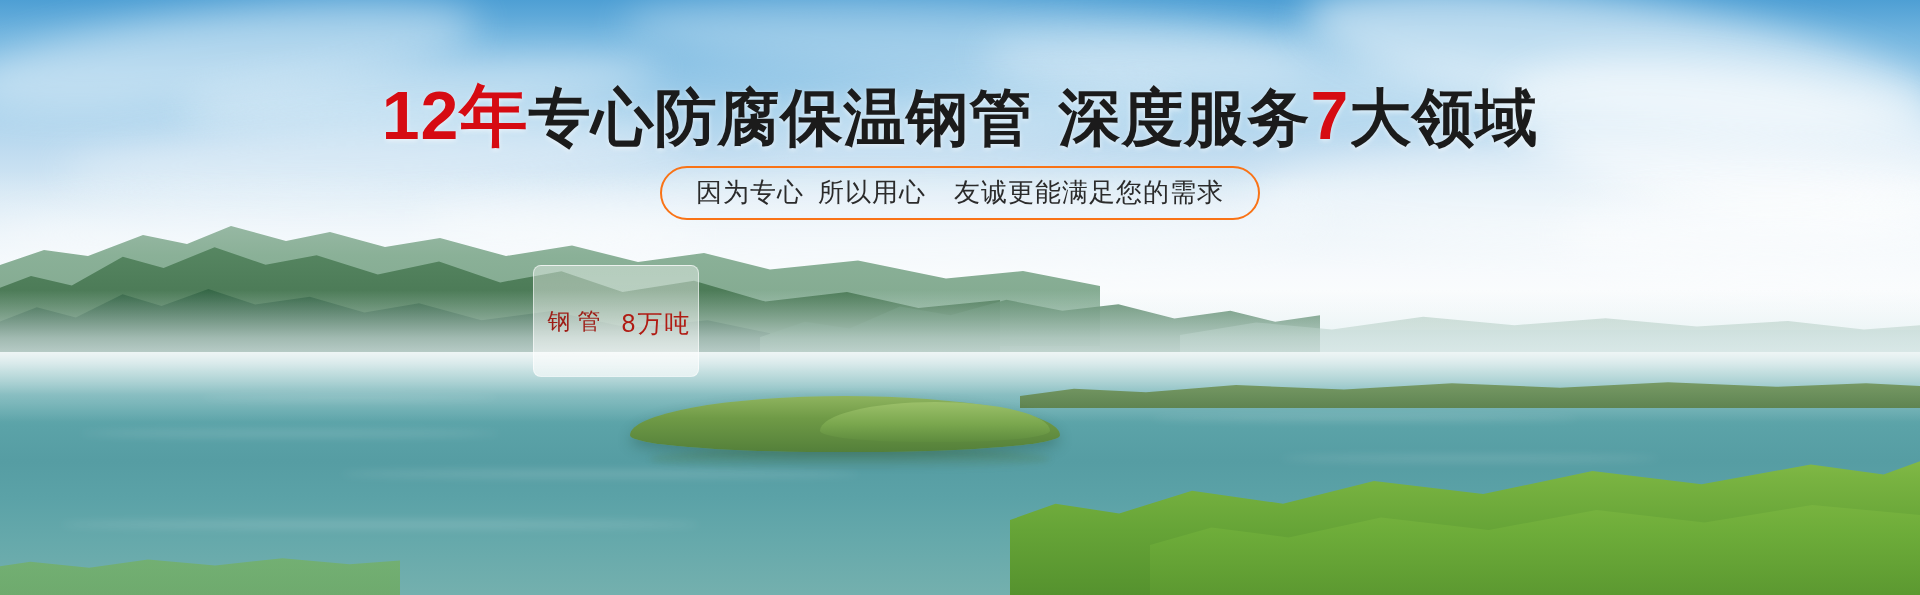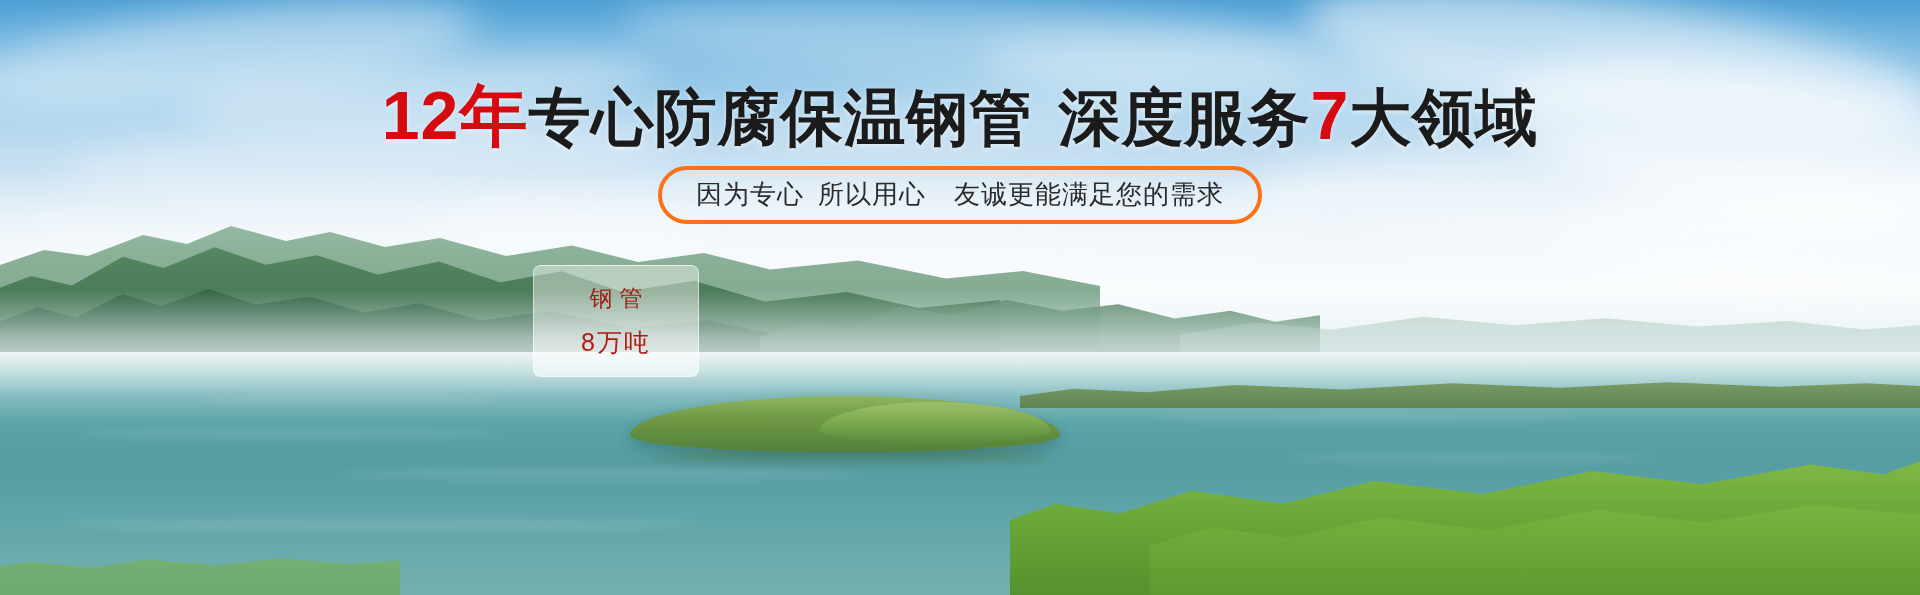--- a/index.html
+++ b/index.html
@@ -171,38 +171,38 @@
     font-size:62px;line-height:62px;font-weight:bold;
     letter-spacing:1px;
     color:#1b1b1b;
     text-shadow:0 2px 5px rgba(255,255,255,.55);
   }
   .headline .num{color:#d60b12;font-size:68px;}
   .headline .gap{display:inline-block;width:26px;}
 
   .pill{
     position:absolute;left:50%;top:166px;transform:translateX(-50%);
-    border:4px solid #f97316;border-radius:30px;
+    border:2px solid #f97316;border-radius:30px;
     padding:9px 34px 11px 34px;
     font-size:26px;line-height:30px;color:#2b2b2b;letter-spacing:1px;
     white-space:nowrap;background:rgba(255,255,255,.06);
   }
   .pill .sp{display:inline-block;width:14px;}
 
   
   .cards{
     position:absolute;left:533px;top:265px;
     display:flex;gap:4px;
   }
   .card{
     width:164px;height:110px;
     border-radius:8px;
     background:linear-gradient(180deg,rgba(255,255,255,.38) 0%,rgba(255,255,255,.48) 52%,rgba(255,255,255,.62) 100%);
     border:1px solid rgba(255,255,255,.55);
-    display:flex;flex-direction:column;align-items:center;justify-content:center;
+    display:flex;flex-direction:row;align-items:center;justify-content:center;
     gap:14px;
   }
   .card .c-title{
     font-size:23px;line-height:23px;color:#9e1d16;letter-spacing:7px;
     text-indent:7px;font-weight:normal;
   }
   .card .c-value{
     font-size:25px;line-height:25px;color:#b01b13;letter-spacing:2px;
   }
   .card .c-value sup{font-size:15px;vertical-align:super;}

